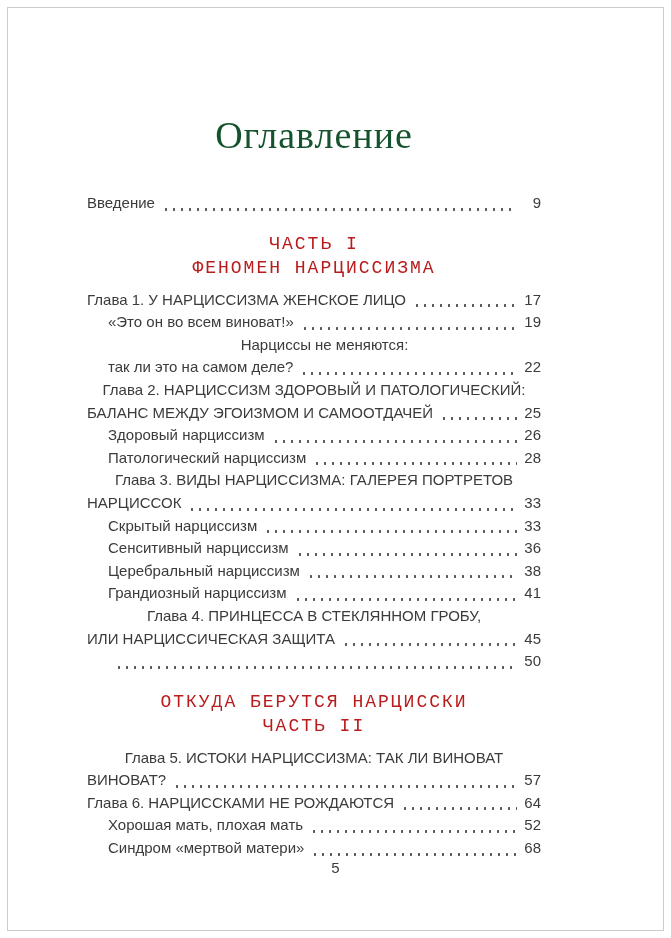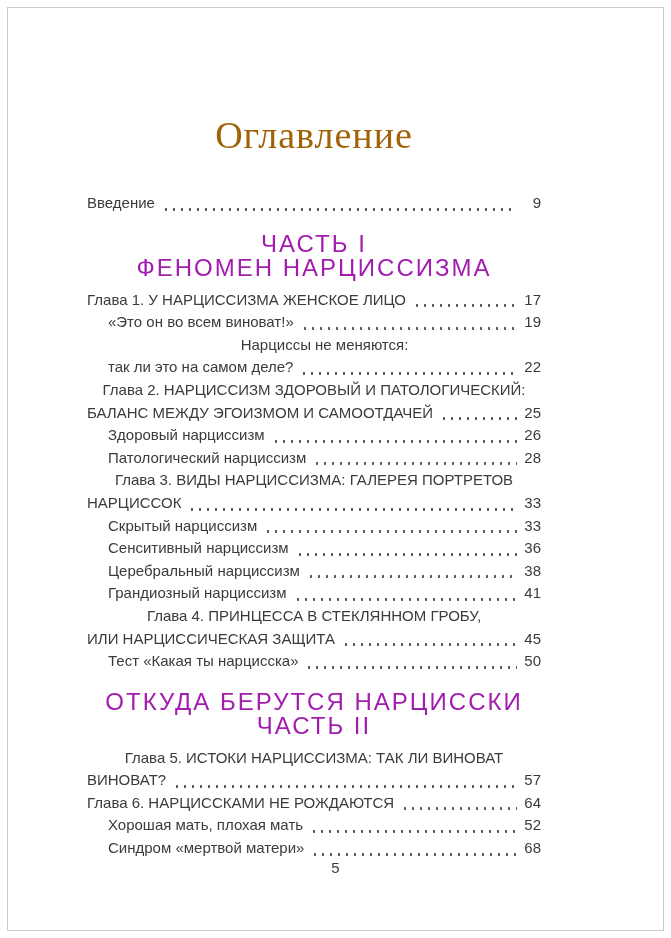--- a/index.html
+++ b/index.html
@@ -22,21 +22,21 @@
     position: absolute;
     left: 87px;
     width: 454px;
     top: 0;
   }
   .title {
     font-family: "Liberation Serif", serif;
     font-weight: 400;
     font-size: 38px;
     letter-spacing: 1px;
-    color: #a16207;
+    color: #14532d;
     text-align: center;
     margin: 112px 0 0 0;
     line-height: 46px;
   }
   .toc { margin-top: 34px; }
   .row {
     display: flex;
     align-items: baseline;
     font-size: 15px;
     line-height: 22.6px;
@@ -56,25 +56,25 @@
     min-width: 10px;
   }
   .pagenum {
     min-width: 20px;
     text-align: right;
     white-space: nowrap;
   }
   .part {
     margin: 17px 0 9px 0;
     text-align: center;
-    font-family: Liberation Sans, sans-serif;
-    font-size: 24px;
+    font-family: Liberation Mono, monospace;
+    font-size: 18px;
     line-height: 24px;
     letter-spacing: 2px;
-    color: #a21caf;
+    color: #b91c1c;
   }
   .folio {
     position: absolute;
     left: 0;
     bottom: 62px;
     width: 100%;
     text-align: center;
     font-size: 15px;
     color: #3b3b3b;
   }
@@ -162,21 +162,20 @@
         </div>
         <div class="row">
           <span class="entry-text">Глава 4. ПРИНЦЕССА В СТЕКЛЯННОМ ГРОБУ,</span>
         </div>
         <div class="row">
           <span class="entry-text">ИЛИ НАРЦИССИЧЕСКАЯ ЗАЩИТА</span>
           <span class="leader"></span>
           <span class="pagenum">45</span>
         </div>
         <div class="row indent">
-          <span class="entry-text">Тест «Какая ты нарцисска»</span>
           <span class="leader"></span>
           <span class="pagenum">50</span>
         </div>
         <div class="part">
           <div>ОТКУДА БЕРУТСЯ НАРЦИССКИ</div>
           <div>ЧАСТЬ II</div>
         </div>
         <div class="row">
           <span class="entry-text">Глава 5. ИСТОКИ НАРЦИССИЗМА: ТАК ЛИ ВИНОВАТ</span>
         </div>

